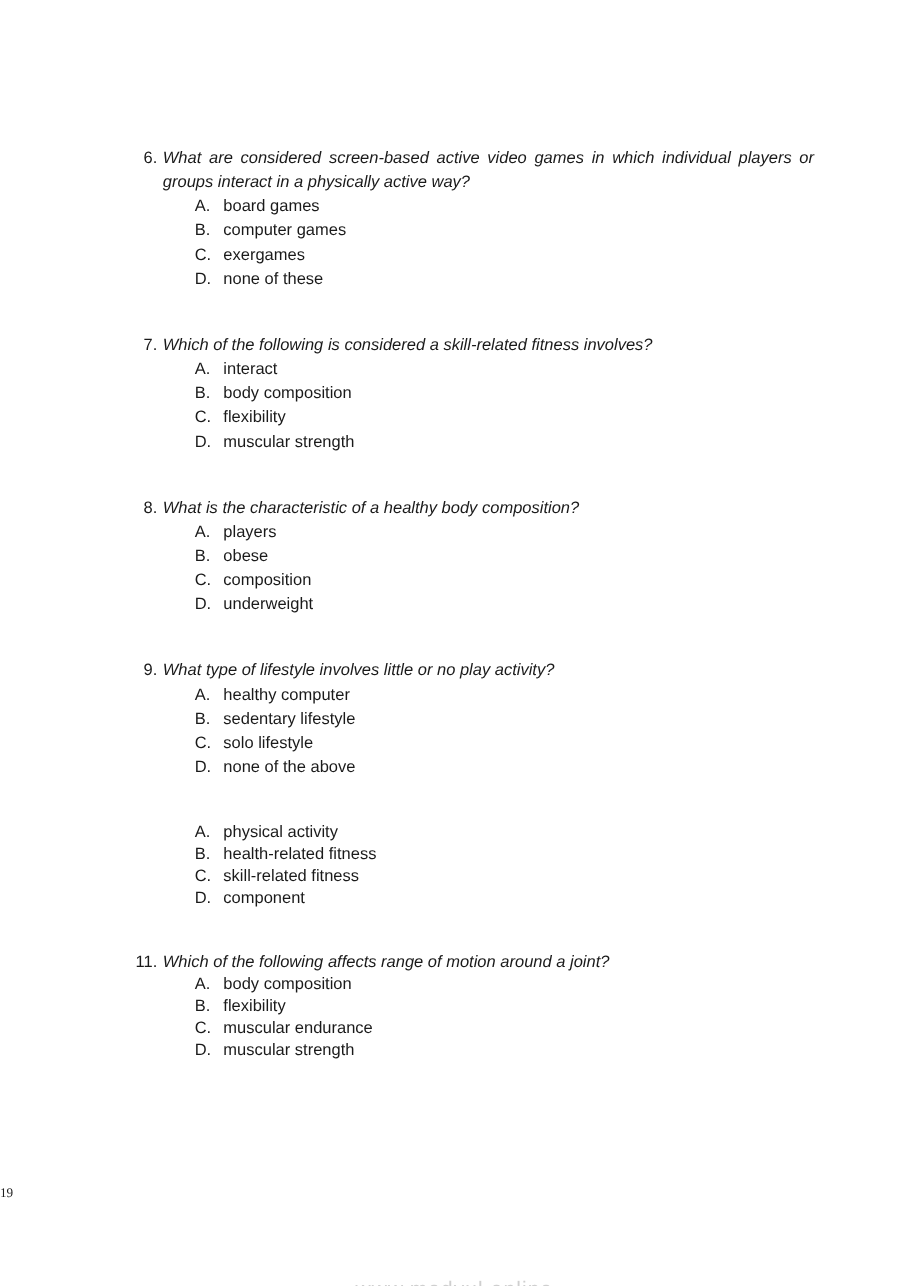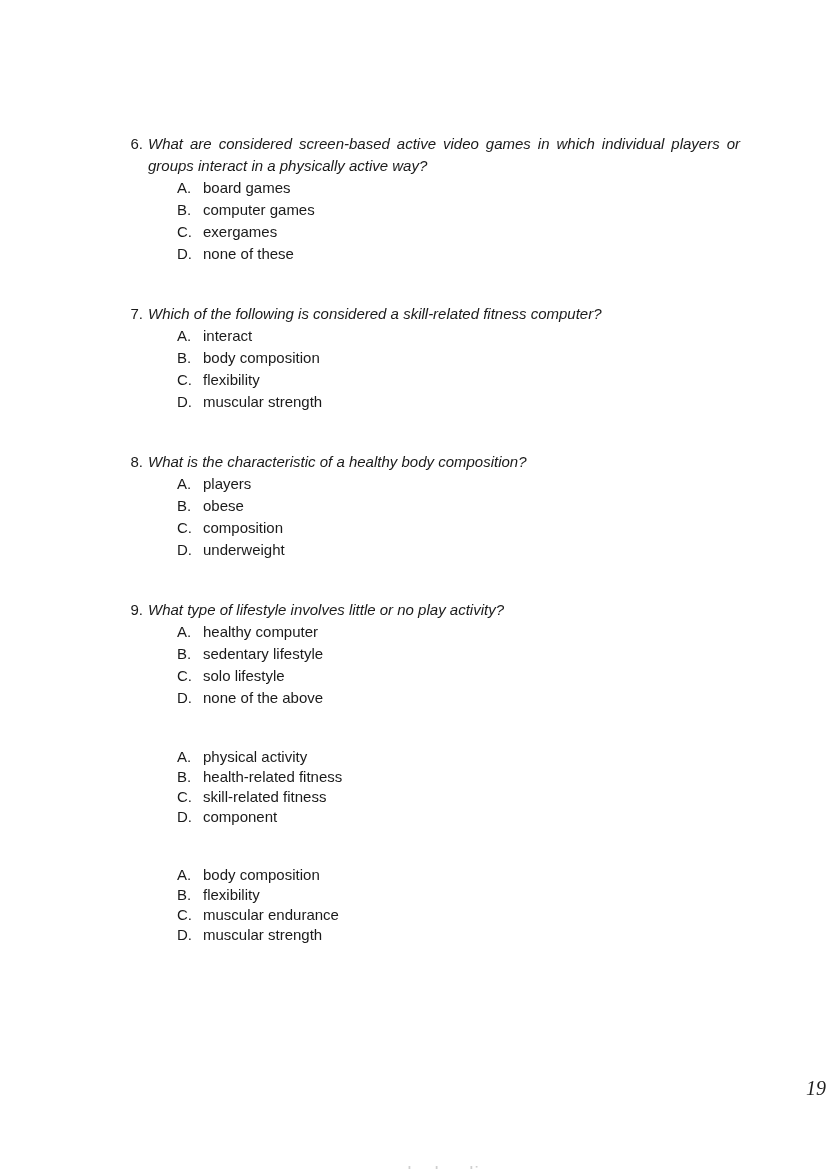--- a/index.html
+++ b/index.html
@@ -36,25 +36,24 @@
     font-style: italic;
   }
   .option { display: flex; margin-left: 73px; }
   .opt-letter { width: 20px; flex-shrink: 0; margin-right: 6px; }
   .opt-text { flex: 1; }
   .page-number {
     position: absolute;
     top: 1077px;
     left: 0;
     width: 100%;
-    text-align: right;
+    text-align: left;
     font-family: "Liberation Serif", serif;
-    font-size: 20px;
+    font-size: 12px;
     color: #1f1f1f;
-    font-style: italic;
   }
   .watermark {
     position: absolute;
     top: 1162px;
     left: 0;
     width: 100%;
     text-align: center;
     font-family: "Liberation Sans", sans-serif;
     font-size: 19px;
     letter-spacing: 1px;
@@ -86,21 +85,21 @@
       </div>
       <div class="option">
         <span class="opt-letter">D.</span>
         <span class="opt-text">none of these</span>
       </div>
     </div>
 
     <div class="question">
       <div class="q-row">
         <span class="q-num">7.</span>
-        <span class="q-text">Which of the following is considered a skill-related fitness computer?</span>
+        <span class="q-text">Which of the following is considered a skill-related fitness involves?</span>
       </div>
       <div class="option">
         <span class="opt-letter">A.</span>
         <span class="opt-text">interact</span>
       </div>
       <div class="option">
         <span class="opt-letter">B.</span>
         <span class="opt-text">body composition</span>
       </div>
       <div class="option">
@@ -172,20 +171,24 @@
         <span class="opt-letter">C.</span>
         <span class="opt-text">skill-related fitness</span>
       </div>
       <div class="option">
         <span class="opt-letter">D.</span>
         <span class="opt-text">component</span>
       </div>
     </div>
 
     <div class="question tight">
+      <div class="q-row">
+        <span class="q-num">11.</span>
+        <span class="q-text">Which of the following affects range of motion around a joint?</span>
+      </div>
       <div class="option">
         <span class="opt-letter">A.</span>
         <span class="opt-text">body composition</span>
       </div>
       <div class="option">
         <span class="opt-letter">B.</span>
         <span class="opt-text">flexibility</span>
       </div>
       <div class="option">
         <span class="opt-letter">C.</span>

